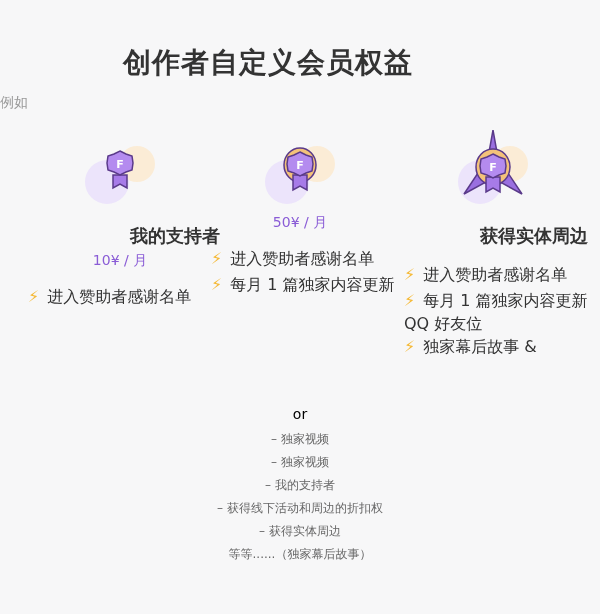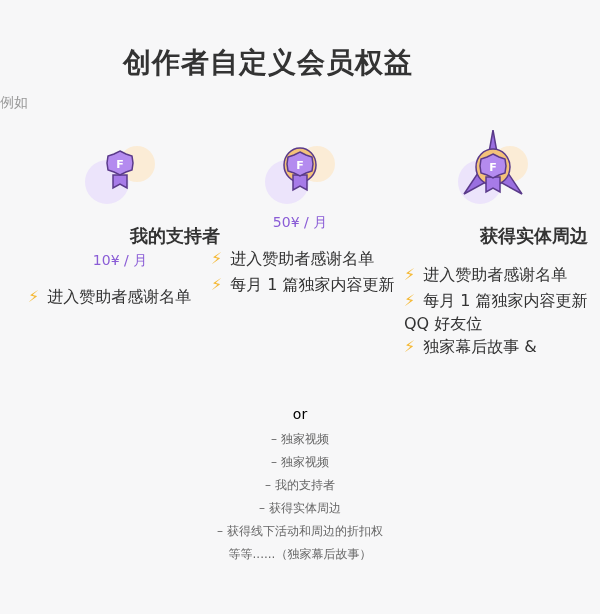--- a/index.html
+++ b/index.html
@@ -98,16 +98,16 @@
     <li class="perk" style="line-height:20px;"><span>QQ 好友位</span></li>
     <li class="perk"><span class="bolt">⚡</span><span>独家幕后故事 &amp;</span></li>
   </ul>
 </div>
 
 <div class="or-block">
   <div class="or-label">or</div>
   <div class="or-item">– 独家视频</div>
   <div class="or-item">– 独家视频</div>
   <div class="or-item">– 我的支持者</div>
+  <div class="or-item">– 获得线下活动和周边的折扣权</div>
   <div class="or-item">– 获得实体周边</div>
-  <div class="or-item">– 获得线下活动和周边的折扣权</div>
   <div class="or-item">等等......（独家幕后故事）</div>
 </div>
 
 </body></html>

